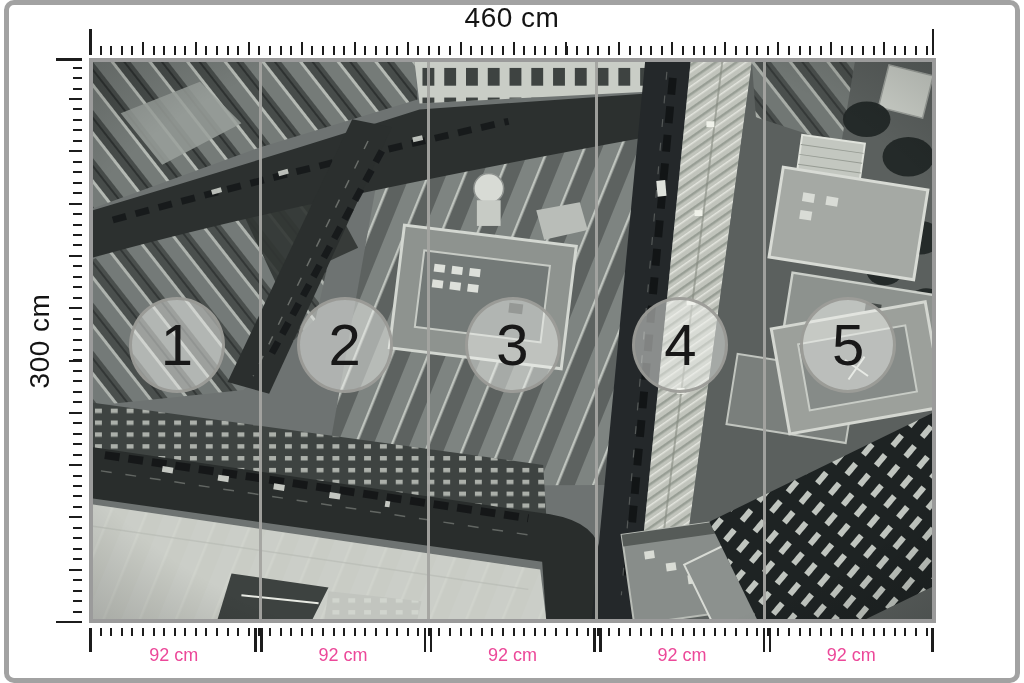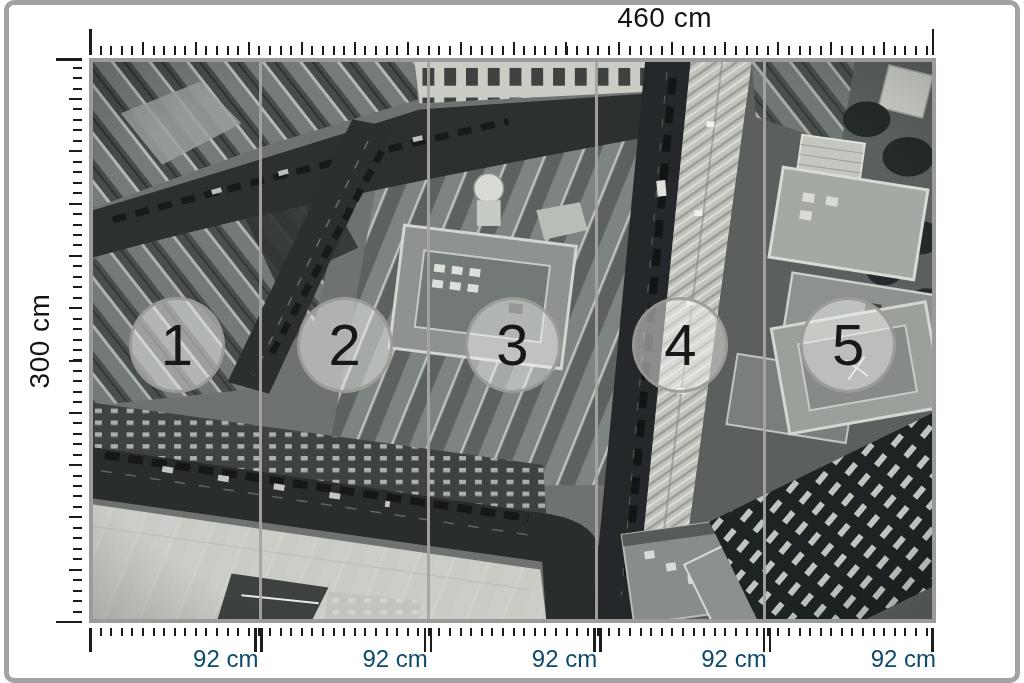--- a/index.html
+++ b/index.html
@@ -5,21 +5,21 @@
   html,body{margin:0;padding:0;background:#ffffff;}
   .stage{
     position:relative; width:1024px; height:683px; background:#ffffff; overflow:hidden;
     font-family:"Liberation Sans","DejaVu Sans",sans-serif;
   }
   .outer-frame{
     position:absolute; left:4px; top:0px; right:4px; bottom:0px;
     border:5px solid #a2a2a2; border-radius:10px; pointer-events:none;
   }
   .dim-label{position:absolute; color:#141414; font-size:28px; letter-spacing:.5px;}
-  .dim-label.top{left:312px; top:2px; width:400px; text-align:right;}
+  .dim-label.top{left:312px; top:2px; width:400px; text-align:center;}
   .dim-label.left{left:-15px; top:325px; width:110px; height:32px; text-align:center; transform:rotate(-90deg);}
   
   .ruler-top{
     position:absolute; left:89px; top:29px; width:847px; height:26px;
     background-image:
       repeating-linear-gradient(90deg,#1c1c1c 0 2px,transparent 2px 52.94px),
       repeating-linear-gradient(90deg,#1c1c1c 0 2px,transparent 2px 10.59px);
     background-size:100% 13px,100% 9px;
     background-position:left bottom,left bottom;
     background-repeat:no-repeat,no-repeat;
@@ -40,21 +40,21 @@
   .ruler-left::before,.ruler-left::after{
     content:""; position:absolute; left:0; width:26px; height:2.5px; background:#1c1c1c;
   }
   .ruler-left::before{top:0;} .ruler-left::after{bottom:0;}
   .ruler-bottom{
     position:absolute; left:89px; top:628px; width:847px; height:26px;
     background:repeating-linear-gradient(90deg,#1c1c1c 0 2px,transparent 2px 10.59px) left top/100% 8px no-repeat;
   }
   .btick{position:absolute; top:0; width:2.5px; height:24px; background:#1c1c1c;}
   .bottom-labels{position:absolute; left:89px; top:645px; width:847px; display:flex;}
-  .bottom-labels span{flex:1; text-align:right; font-size:24px; color:#0c4a6e;}
+  .bottom-labels span{flex:1; text-align:center; font-size:18px; color:#ec4899;}
   
   .mural{
     position:absolute; left:89px; top:58px; width:847px; height:565px;
     border:4px solid #9b9b9b; box-sizing:border-box; background:#6e7372;
   }
   .mural svg{position:absolute; left:0; top:0; width:100%; height:100%; display:block;}
   .divider{position:absolute; top:0; bottom:0; width:3px; background:#a4a4a1; opacity:.95;}
   .badge{
     position:absolute; width:96px; height:96px; box-sizing:border-box; border-radius:50%;
     background:rgba(240,241,237,0.5); border:3px solid rgba(152,152,148,0.9);

